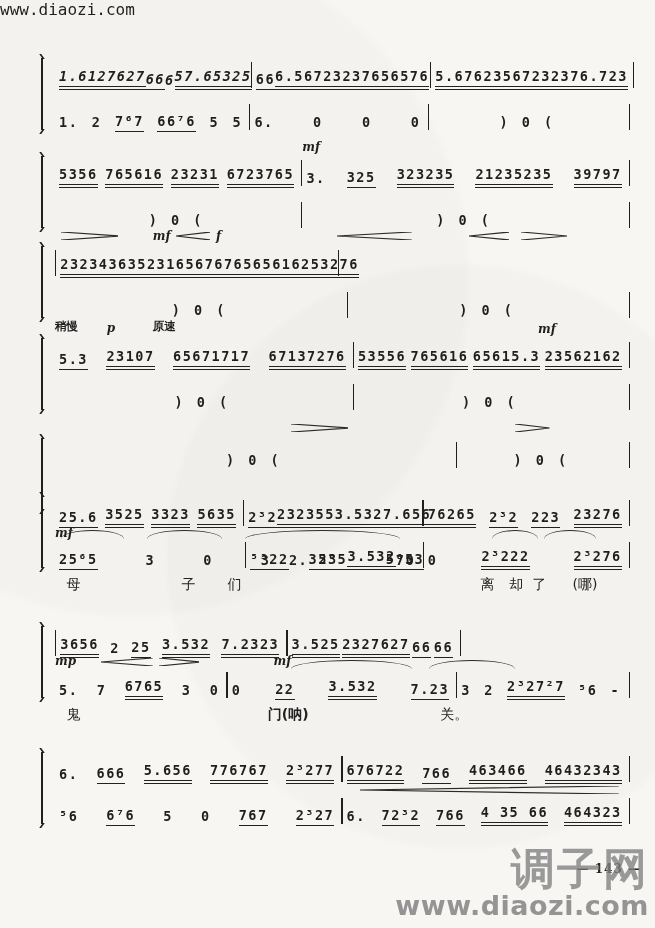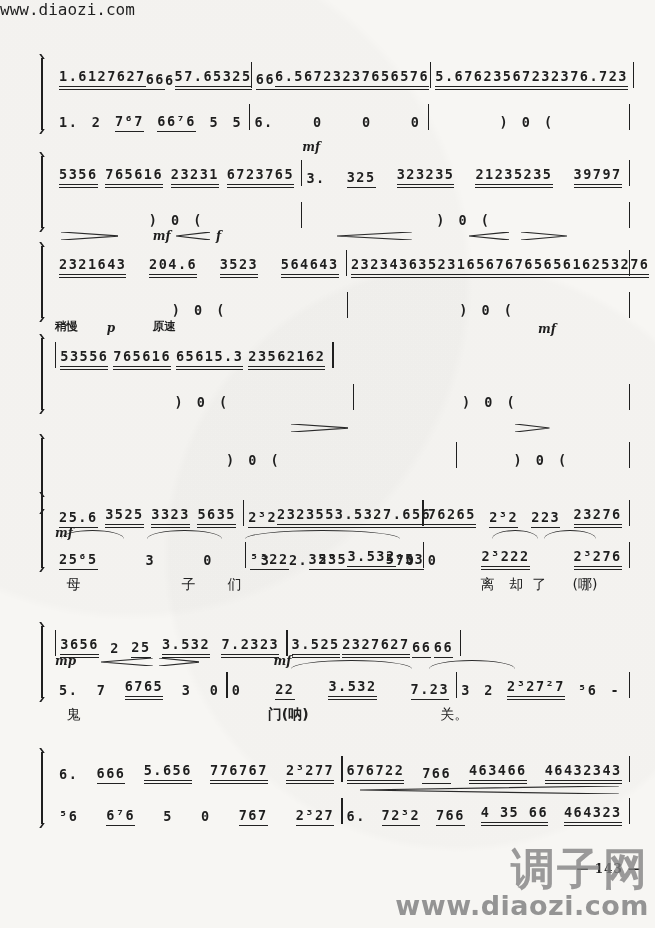--- a/index.html
+++ b/index.html
@@ -64,21 +64,21 @@
 </head>
 <body>
 
 <div class="paper-noise"></div>
 
 <div class="score" id="score">
     <div class="system" style="margin-bottom: 22px;">
       <div class="brace" style="top: 2px; height: 72px;"></div>
       <div class="anns"></div>
       <div class="line">
-        <div class="measure" style="width: 34%;">
+        <div class="measure" style="width: 34%; font-style: italic;">
           <div class="cell b2">1.612</div>
           <div class="cell b2">7627</div>
           <div class="cell b1">66</div>
           <div class="cell">6</div>
           <div class="cell b2">57.65325</div>
         </div>
         <div class="barline"></div>
         <div class="measure" style="width: 31%;">
           <div class="cell b1">66</div>
           <div class="cell b2">6.567</div>
@@ -175,26 +175,20 @@
         <path d="M40.25,0 L0,4 L40.25,8" fill="none" stroke="#2a2a2a" stroke-width="1.2"></path>
           </svg>
         </div>
         <div class="hairpin" style="left: 81%; top: -12px;">
           <svg width="46" height="8" xmlns="http://www.w3.org/2000/svg">
         <path d="M0,0 L46,4 L0,8" fill="none" stroke="#2a2a2a" stroke-width="1.2"></path>
           </svg>
         </div>
       </div>
       <div class="line">
-        <div class="measure" style="width: 51%;">
-          <div class="cell b2">2321643</div>
-          <div class="cell b2">204.6</div>
-          <div class="cell b2">3523</div>
-          <div class="cell b2">564643</div>
-        </div>
         <div class="barline"></div>
         <div class="measure" style="width: 49%;">
           <div class="cell b2">2323436</div>
           <div class="cell b2">35231656</div>
           <div class="cell b2">76765656</div>
           <div class="cell b2">16253276</div>
         </div>
         <div class="barline"></div>
       </div>
       <div class="line">
@@ -210,20 +204,26 @@
     </div>
     <div class="system" style="margin-bottom: 24px;">
       <div class="brace" style="top: 2px; height: 72px;"></div>
       <div class="anns">
         <div class="ann cjk" style="left: 0%; top: -17px; text-align: center;">稍慢</div>
         <div class="ann dyn" style="left: 9%; top: -15px;">p</div>
         <div class="ann cjk" style="left: 17%; top: -17px;">原速</div>
         <div class="ann dyn" style="left: 84%; top: -14px;">mf</div>
       </div>
       <div class="line">
+        <div class="measure" style="width: 52%;">
+          <div class="cell b1">5.3</div>
+          <div class="cell b2">23107</div>
+          <div class="cell b2">65671717</div>
+          <div class="cell b2">67137276</div>
+        </div>
         <div class="barline"></div>
         <div class="measure" style="width: 48%;">
           <div class="cell b2">53556</div>
           <div class="cell b2">765616</div>
           <div class="cell b2">65615.3</div>
           <div class="cell b2">23562162</div>
         </div>
         <div class="barline"></div>
       </div>
       <div class="line">

